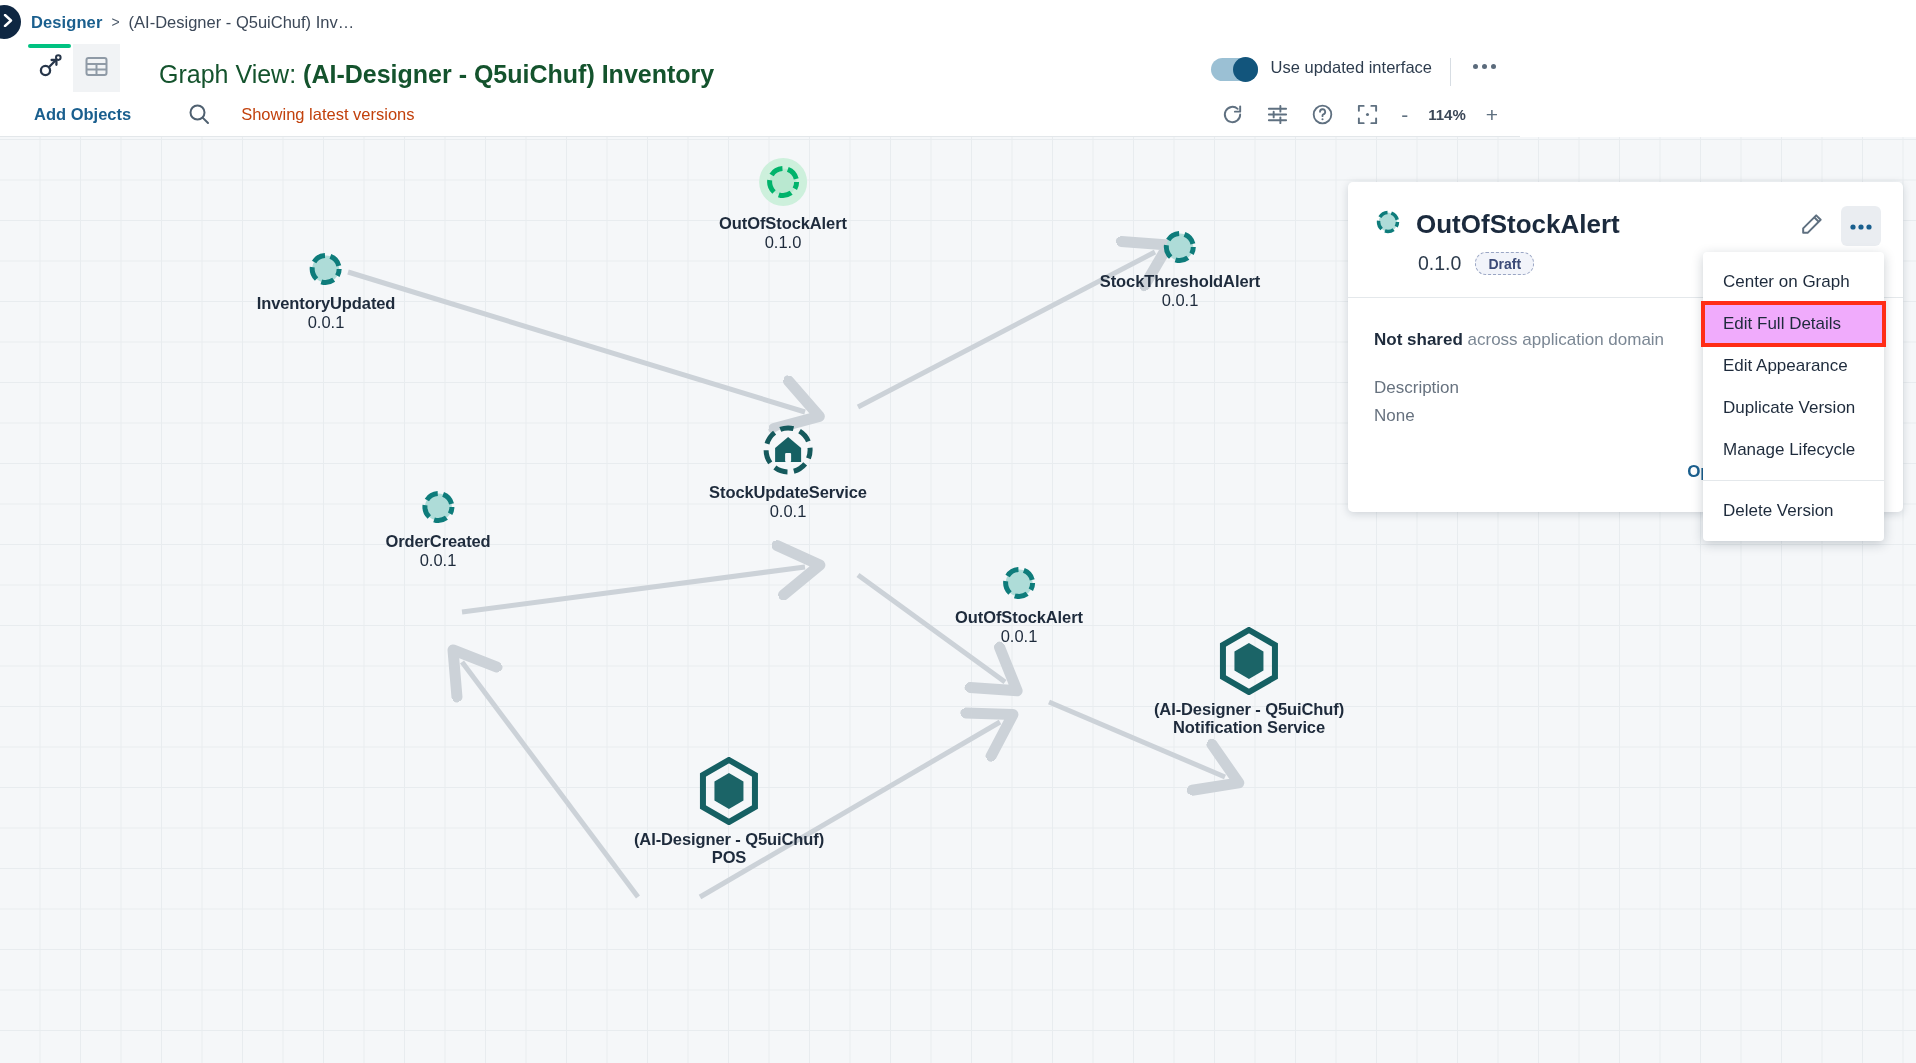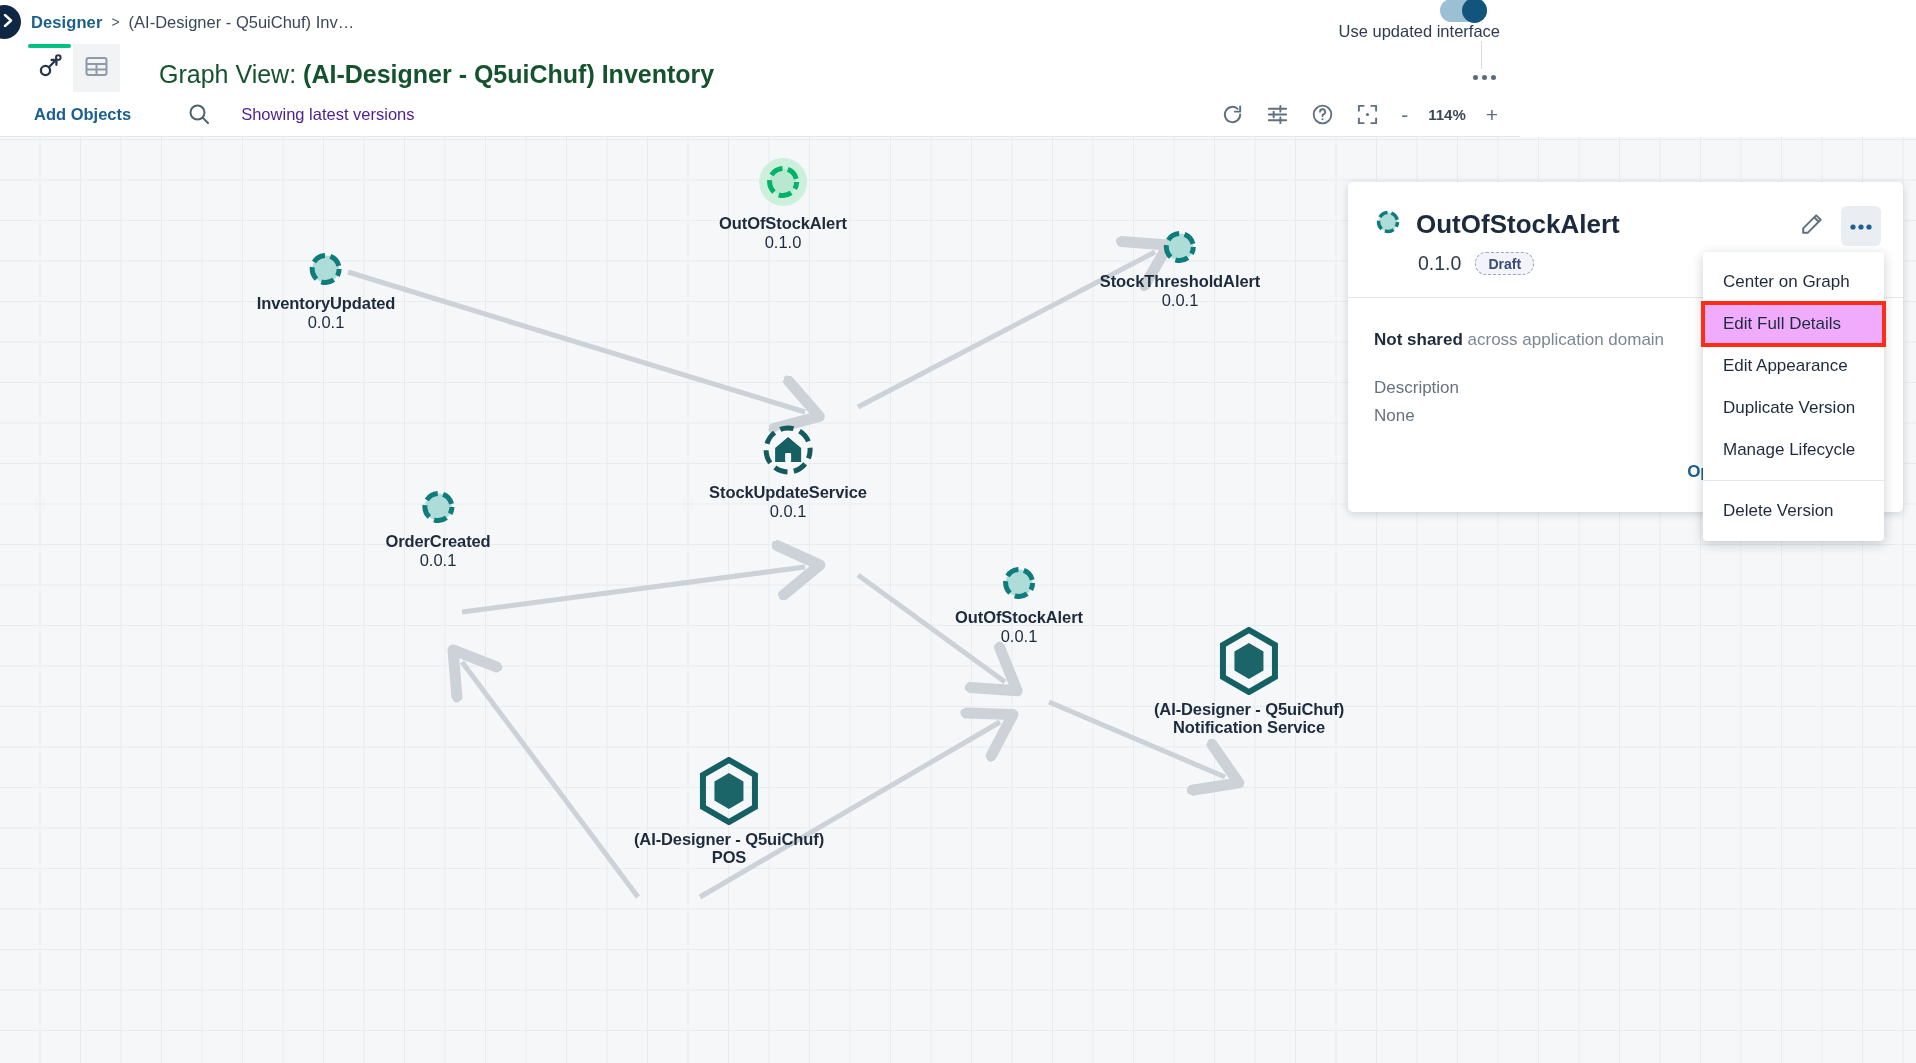--- a/index.html
+++ b/index.html
@@ -43,22 +43,22 @@
     content: ""; position: absolute; top: 0; left: 2px; right: 2px;
     height: 4px; background: #00c281; border-radius: 2px;
   }
   .tab.inactive { background: #f1f3f5; }
   .page-title {
     margin-left: 39px; font-size: 25px; color: #14532d;
     font-weight: 400; position: relative; top: -3px; white-space: nowrap;
   }
   .page-title b { font-weight: bold; }
   .header-right {
-    margin-left: auto; display: flex; align-items: flex-end;
-    padding-right: 20px; position: relative; top: -6px; flex-direction: column;
+    margin-left: auto; display: flex; align-items: flex-start;
+    padding-right: 20px; position: relative; top: -6px;
   }
   .switch {
     width: 47px; height: 23px; border-radius: 12px; background: #9bc0d4;
     position: relative; cursor: pointer; margin-right: 13px;
   }
   .switch::after {
     content: ""; position: absolute; right: 0; top: -1px;
     width: 25px; height: 25px; border-radius: 50%; background: #12557c;
   }
   .switch-label { font-size: 16.5px; color: #2d3c4e; white-space: nowrap; }
@@ -71,21 +71,21 @@
   
   .toolbar {
     position: absolute; top: 92px; left: 0; width: 100%; height: 45px;
     background: #fff; border-bottom: 1px solid #e3e7ea;
     display: flex; align-items: center;
   }
   .add-objects {
     margin-left: 34px; color: #1a5f8e; font-weight: bold; font-size: 16.5px; cursor: pointer;
   }
   .search-icon-btn { margin-left: 56px; cursor: pointer; display: flex; }
-  .showing-versions { margin-left: 30px; font-size: 16.5px; color: #4c1d95; }
+  .showing-versions { margin-left: 30px; font-size: 16.5px; color: #c2410c; }
   .toolbar-right {
     margin-left: auto; display: flex; align-items: center;
     gap: 22px; padding-right: 22px; color: #5f7080;
   }
   .tb-icon { cursor: pointer; display: flex; align-items: center; }
   .zoom-ctl { display: flex; align-items: center; gap: 20px; }
   .zoom-sign { font-size: 21px; color: #5f7080; cursor: pointer; line-height: 1; }
   .zoom-val { font-size: 15px; font-weight: bold; color: #3c4858; }
 
   

